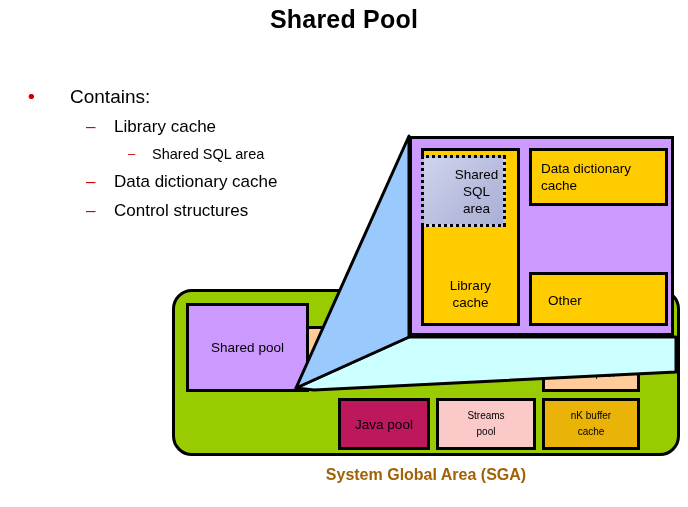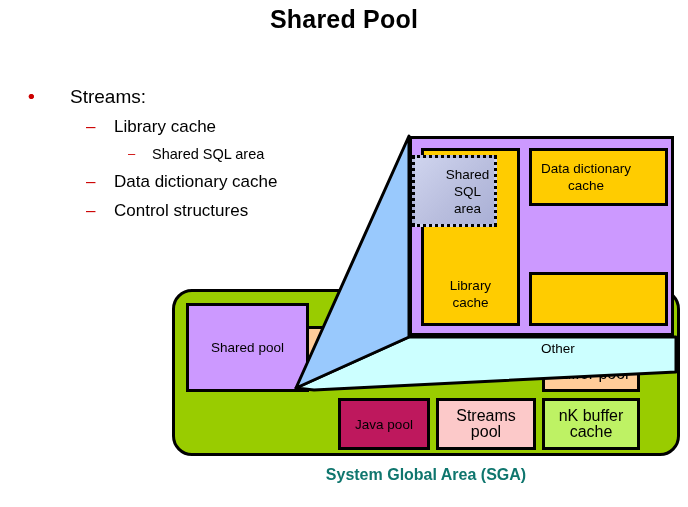--- a/index.html
+++ b/index.html
@@ -28,30 +28,30 @@
   
   .wedge{position:absolute;left:0;top:0;width:688px;height:507px;pointer-events:none;}
 
   
   .sga{
     position:absolute;left:172px;top:289px;width:508px;height:167px;
     background:#99cc00;border:3px solid #000;border-radius:20px;box-sizing:border-box;
   }
   .sga-caption{
     position:absolute;left:172px;top:466px;width:508px;text-align:center;
-    font-size:16px;font-weight:bold;color:#0f766e;
+    font-size:16px;font-weight:bold;color:#a16207;
   }
 
   
   .box{
     position:absolute;border:3px solid #000;box-sizing:border-box;
     display:flex;align-items:center;justify-content:center;text-align:center;
     font-size:13.5px;line-height:17px;color:#000;
   }
-  .box.small{font-size:16px;line-height:16px;}
+  .box.small{font-size:10px;line-height:16px;}
 
   
   .occl{position:absolute;border:3px solid #000;box-sizing:border-box;}
 
   
   .callout{
     position:absolute;left:409px;top:136px;width:265px;height:200px;
     background:#cc99ff;border:3px solid #000;box-sizing:border-box;
   }
   .cbox{
@@ -72,21 +72,21 @@
 <div id="slide">
 
   <div class="title">Shared Pool</div>
 
   <div class="bullets">
     <div class="b-row b1">
       <span class="mk">•</span>
     </div>
     <div class="b-row b1">
       <span class="mk">•</span>
-      <span>Streams:</span>
+      <span>Contains:</span>
     </div>
     <div class="b-row b2">
       <span class="mk">–</span>
       <span>Library cache</span>
     </div>
     <div class="b-row b3">
       <span class="mk">–</span>
       <span>Shared SQL area</span>
     </div>
     <div class="b-row b2">
@@ -113,21 +113,21 @@
       <span>Java pool</span>
     </div>
     <div class="box small" style="left:261px;top:106px;width:100px;height:52px;background:#fcc9c9;white-space:pre-line;">
       <span>Streams
 pool</span>
     </div>
     <div class="box small" style="left:367px;top:48px;width:98px;height:52px;background:#ffcc99;white-space:pre-line;">
       <span>RECYCLE
 buffer pool</span>
     </div>
-    <div class="box small" style="left:367px;top:106px;width:98px;height:52px;background:#bef264;white-space:pre-line;">
+    <div class="box small" style="left:367px;top:106px;width:98px;height:52px;background:#eab308;white-space:pre-line;">
       <span>nK buffer
 cache</span>
     </div>
   </div>
 
   <div class="sga-caption">System Global Area (SGA)</div>
 
   <svg class="wedge" viewBox="0 0 688 507" width="688" height="507">
 
     <polygon points="296,388 409,337 676,337 676,372 314,390" fill="#ccffff" stroke="#000" stroke-width="3" stroke-linejoin="round"></polygon>
@@ -135,29 +135,29 @@
     <polygon points="296,388 409,136 409,337" fill="#99c9fd" stroke="#000" stroke-width="3" stroke-linejoin="round"></polygon>
   </svg>
 
   <div class="callout">
 
     <div class="cbox" style="left:9px;top:9px;width:99px;height:178px;padding-left:36px;">
       <span class="lbl" style="left:0;right:0;bottom:12px;text-align:center;white-space:pre-line;">Library
 cache</span>
     </div>
 
-    <div class="sqlarea" style="left:0;top:16px;width:85px;height:72px;white-space:pre-line;padding-left:26px;">
+    <div class="sqlarea" style="left:9px;top:16px;width:85px;height:72px;white-space:pre-line;padding-left:26px;">
       <span>Shared
 SQL area</span>
     </div>
 
     <div class="cbox" style="left:117px;top:9px;width:139px;height:58px;">
-      <span class="lbl" style="left:9px;top:9px;text-align:center;white-space:pre-line;">Data dictionary
+      <span class="lbl" style="left:9px;top:9px;text-align:left;white-space:pre-line;">Data dictionary
 cache</span>
     </div>
 
 
     <div class="cbox" style="left:117px;top:133px;width:139px;height:54px;">
-      <span class="lbl" style="left:9px;top:17px;text-align:left;margin-top:48px;">Other</span>
+      <span class="lbl" style="left:16px;top:17px;text-align:left;">Other</span>
     </div>
   </div>
 
 </div>
 
 </body></html>

